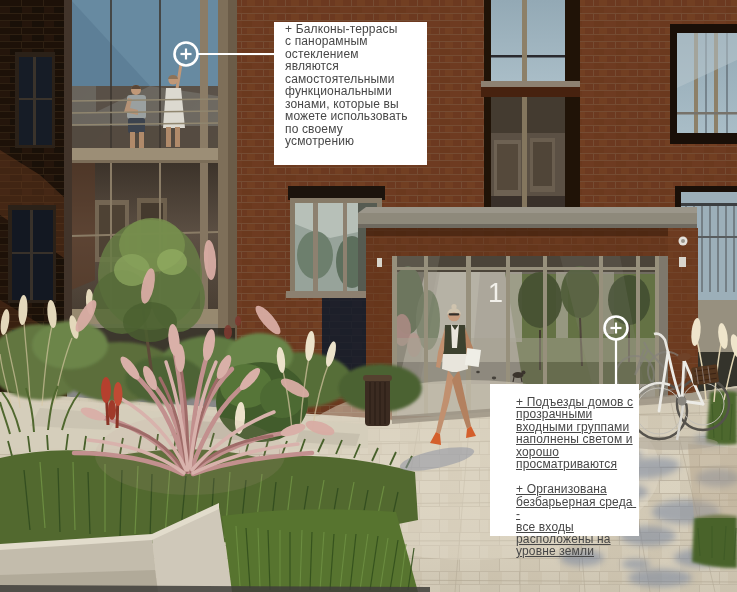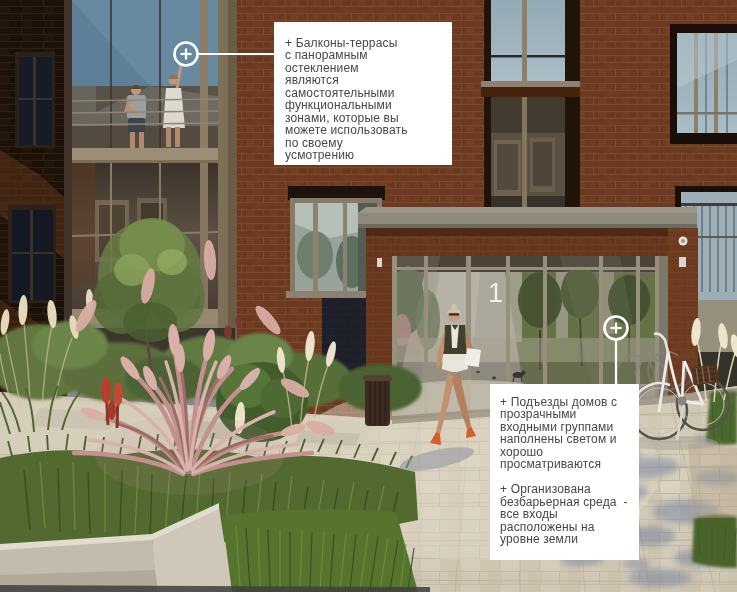--- a/index.html
+++ b/index.html
@@ -700,17 +700,17 @@
 </g>
 
 <g>
 <circle cx="616" cy="328" r="11.5" fill="none" stroke="#ffffff" stroke-width="2.6"></circle>
 <line x1="610.5" y1="328" x2="621.5" y2="328" stroke="#ffffff" stroke-width="2.2"></line>
 <line x1="616" y1="322.5" x2="616" y2="333.5" stroke="#ffffff" stroke-width="2.2"></line>
 <line x1="616" y1="340" x2="616" y2="385" stroke="#ffffff" stroke-width="2.2"></line>
 </g>
 </svg>
 
-<div class="callout" style="left:274px;top:22px;width:178px;height:143px;padding:15px 0 0 11px;box-sizing:border-box;">+ Балконы-террасы<br>с панорамным<br>остеклением<br>являются<br>самостоятельными<br>функциональными<br>зонами, которые вы<br>можете использовать<br>по своему<br>усмотрению</div>
-
-<div class="callout" style="left:490px;top:384px;width:149px;height:176px;padding:12px 0 0 10px;box-sizing:border-box;">+ Подъезды домов с<br>прозрачными<br>входными группами<br>наполнены светом и<br>хорошо<br>просматриваются<br><br>+ Организована<br>безбарьерная среда&nbsp; -<br>все входы<br>расположены на<br>уровне земли</div>
+<div class="callout" style="left:274px;top:22px;width:153px;height:143px;padding:1px 0 0 11px;box-sizing:border-box;">+ Балконы-террасы<br>с панорамным<br>остеклением<br>являются<br>самостоятельными<br>функциональными<br>зонами, которые вы<br>можете использовать<br>по своему<br>усмотрению</div>
+
+<div class="callout" style="left:490px;top:384px;width:149px;height:152px;padding:12px 0 0 26px;box-sizing:border-box;text-decoration:underline;">+ Подъезды домов с<br>прозрачными<br>входными группами<br>наполнены светом и<br>хорошо<br>просматриваются<br><br>+ Организована<br>безбарьерная среда&nbsp; -<br>все входы<br>расположены на<br>уровне земли</div>
 
 </div>
 
 </body></html>

